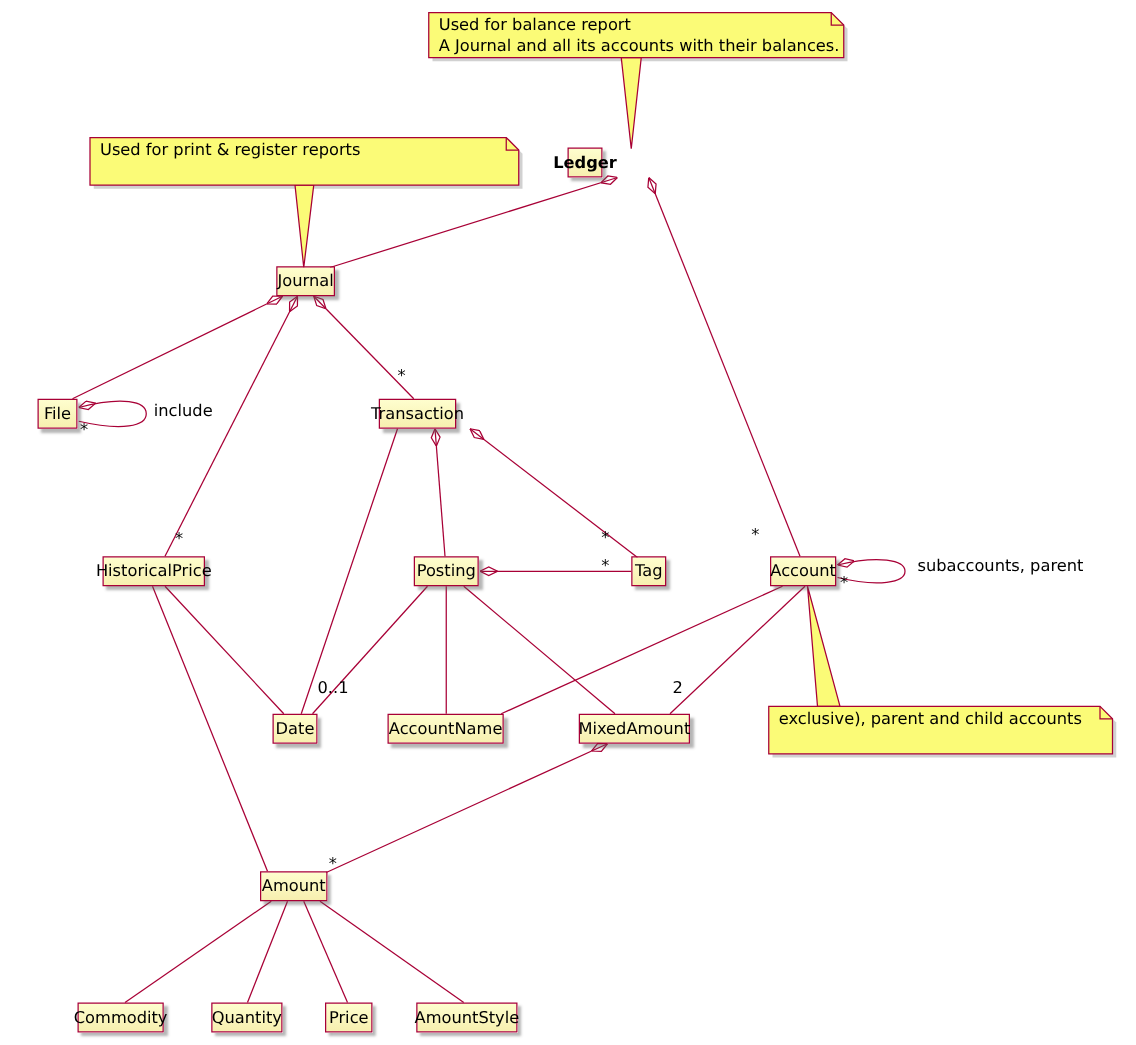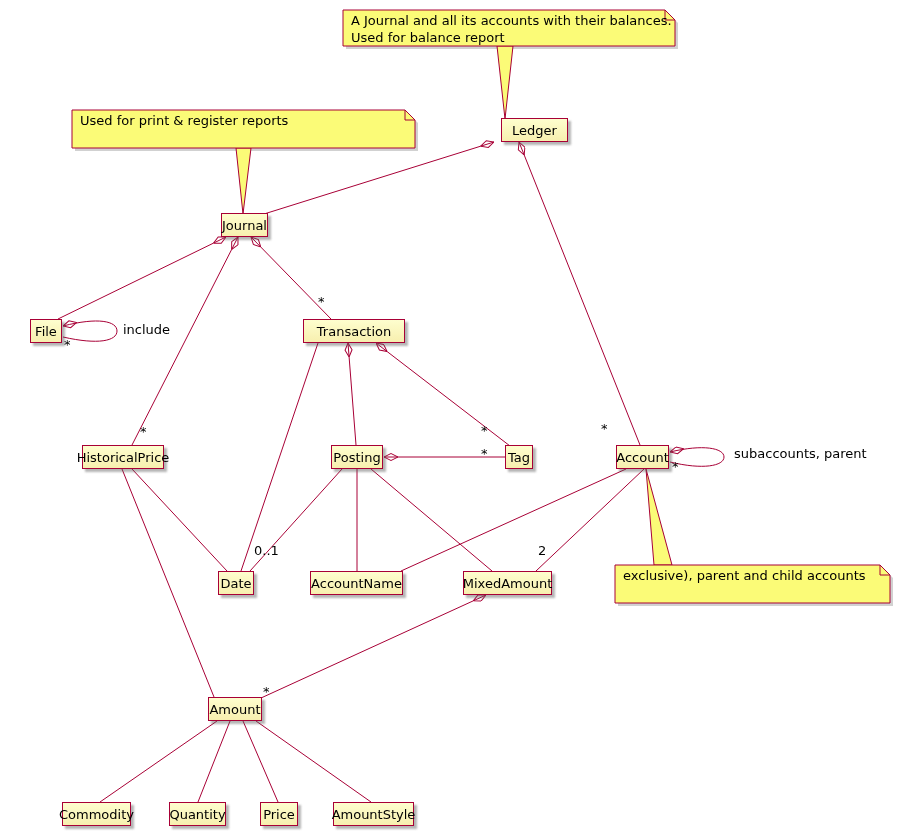--- a/index.html
+++ b/index.html
@@ -76,40 +76,40 @@
     </g>
     <g>
       <polygon points="618,568 883,568 893,578 893,606 618,606" fill="#999999" opacity="0.45" stroke="none"></polygon>
       <polygon points="646,469 672,565 654,565" fill="#FBFB77" stroke="#A80036"></polygon>
       <polygon points="615,565 880,565 890,575 890,603 615,603" fill="#FBFB77" stroke="#A80036"></polygon>
       <path d="M880,565 L880,575 L890,575" fill="none" stroke="#A80036"></path>
     </g>
   </svg>
 
   <div class="note-text" style="left:351px;top:12px;">
+    <div>Used for balance report</div>
     <div>A Journal and all its accounts with their balances.</div>
-    <div>Used for balance report</div>
   </div>
   <div class="note-text" style="left:80px;top:112px;">
     <div>Used for print &amp; register reports</div>
   </div>
   <div class="note-text" style="left:623px;top:567px;">
     <div>exclusive), parent and child accounts</div>
   </div>
 
-  <div class="uml-class" style="left:501px;top:118px;width:67px;">
+  <div class="uml-class" style="left:454px;top:118px;width:28px;font-weight:bold;">
     <span>Ledger</span>
   </div>
   <div class="uml-class" style="left:221px;top:213px;width:47px;">
     <span>Journal</span>
   </div>
   <div class="uml-class" style="left:30px;top:319px;width:32px;">
     <span>File</span>
   </div>
-  <div class="uml-class" style="left:303px;top:319px;width:102px;">
+  <div class="uml-class" style="left:303px;top:319px;width:62px;">
     <span>Transaction</span>
   </div>
   <div class="uml-class" style="left:82px;top:445px;width:82px;">
     <span>HistoricalPrice</span>
   </div>
   <div class="uml-class" style="left:331px;top:445px;width:52px;">
     <span>Posting</span>
   </div>
   <div class="uml-class" style="left:505px;top:445px;width:28px;">
     <span>Tag</span>

